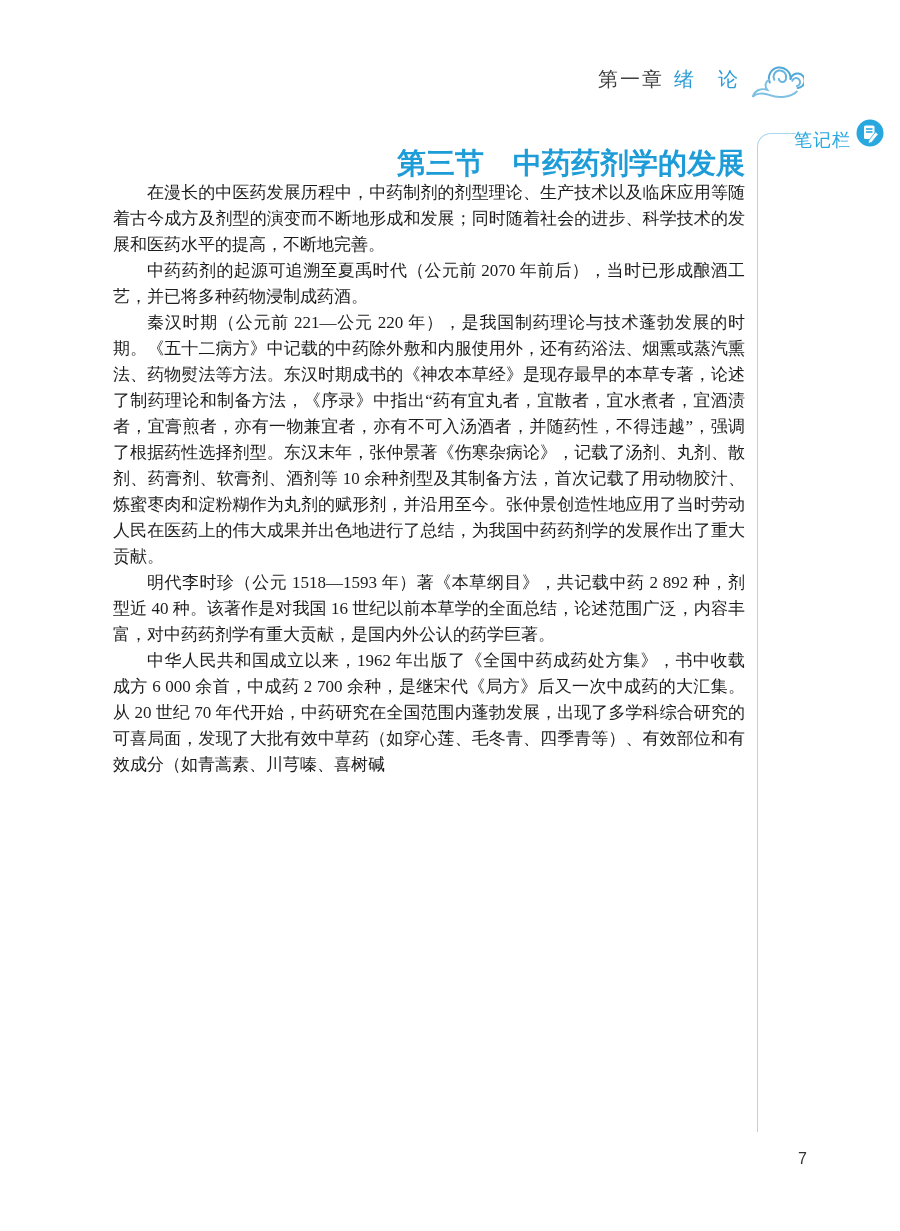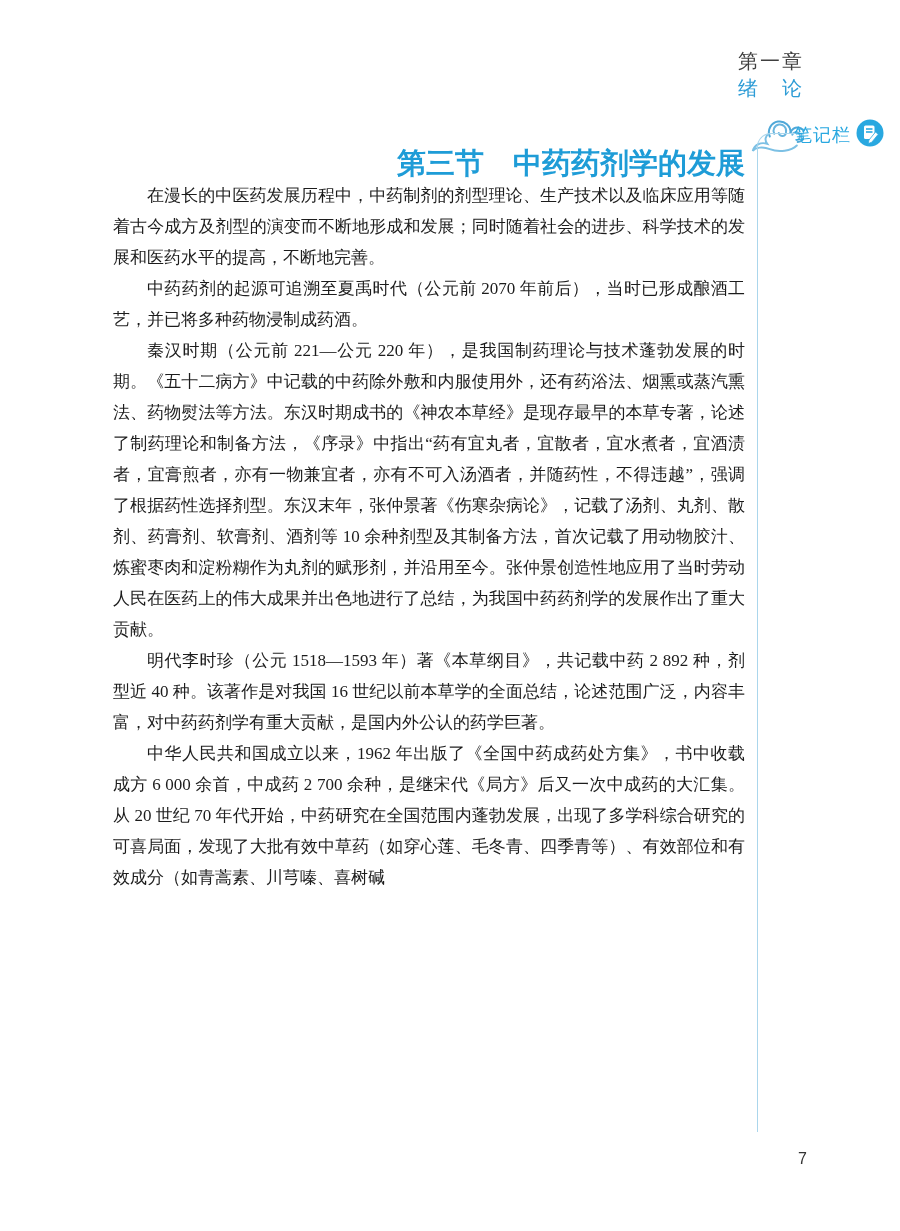--- a/index.html
+++ b/index.html
@@ -7,41 +7,41 @@
     position:relative;
     width:900px;height:1231px;
     background:#ffffff;
     font-family:"Liberation Serif","DejaVu Serif",serif;
     color:#1c1c1c;
     overflow:hidden;
   }
   
   .chapter-head{
     position:absolute;top:48px;right:96px;
-    display:flex;align-items:flex-end;flex-direction:column;
+    display:flex;align-items:center;gap:10px;
   }
   .chapter-label{
     font-size:20px;color:#3f3f3f;letter-spacing:2px;
     font-family:"Liberation Serif","DejaVu Serif",serif;
   }
   .chapter-title{
     font-size:20px;color:#2d9cd6;letter-spacing:2px;white-space:pre;
   }
   .cloud{width:54px;height:56px;margin-top:2px;}
   
   .note-frame{
     position:absolute;left:757px;top:133px;
     width:38px;height:998px;
     border-left:1px solid #abd6ec;
     border-top:1px solid #abd6ec;
     border-top-left-radius:14px;
   }
   .note-label{
     position:absolute;left:794px;top:118px;
-    display:flex;align-items:center;gap:4px;
+    display:flex;align-items:flex-end;gap:4px;
   }
   .note-label-text{
     font-size:18px;color:#29a8e0;letter-spacing:1px;
     font-family:"Liberation Sans","DejaVu Sans",sans-serif;
   }
   
   .main{
     position:absolute;left:113px;top:0;width:632px;
   }
   .section-title{
@@ -54,21 +54,21 @@
   }
   .subsection-title{
     margin:28px 0 12px 0;
     padding-left:36px;
     font-size:21px;line-height:28px;font-weight:bold;
     color:#1e9cd7;
     font-family:"Liberation Serif","DejaVu Serif",serif;
   }
   .body-para{
     margin:0;
-    font-size:17px;line-height:31px;
+    font-size:17px;line-height:26px;
     text-align:justify;
     text-indent:2em;
     color:#1c1c1c;
   }
   
   .page-number{
     position:absolute;left:798px;top:1150px;
     font-size:16px;color:#333;
     font-family:"Liberation Sans","DejaVu Sans",sans-serif;
   }

